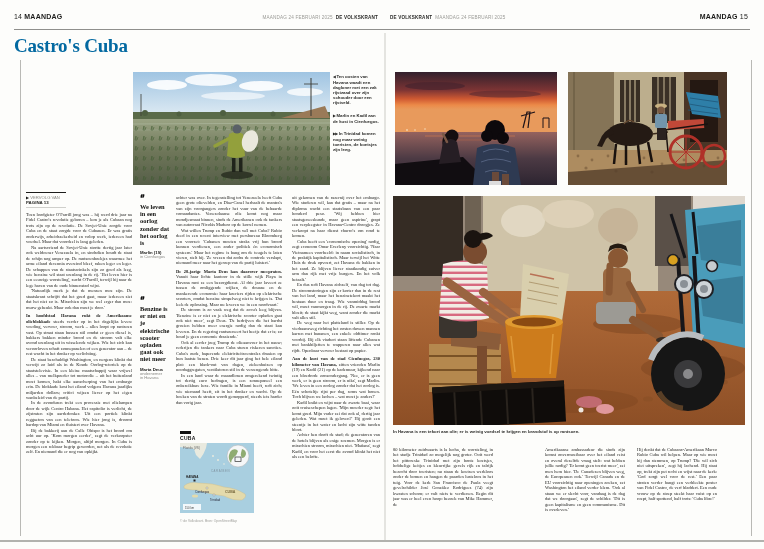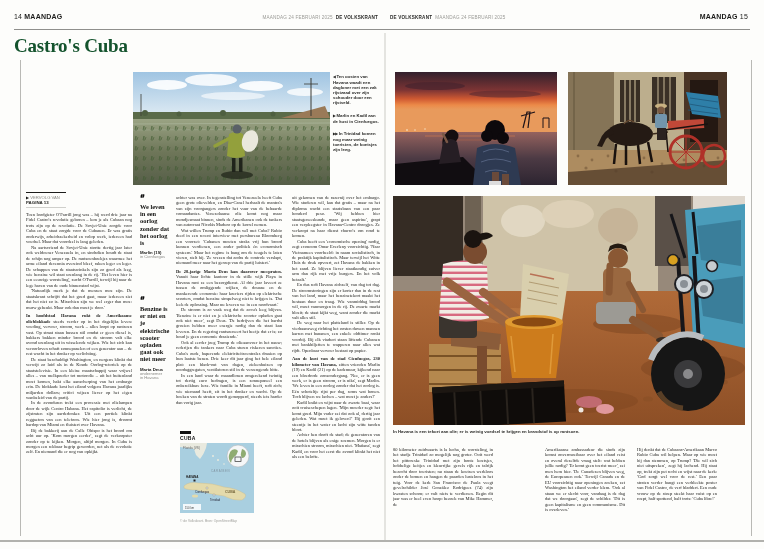--- a/index.html
+++ b/index.html
@@ -9,21 +9,21 @@
   
   .pgno{font-size:7px;letter-spacing:.2px;}
   .pgno b{font-weight:bold;}
   .dateline{font-size:4.6px;color:#9a9a96;letter-spacing:.2px;}
   .dateline b{color:#2a2a28;font-weight:bold;}
   .hrule{background:#8f8f8c;height:1px;}
   .vrule{background:#b9b9b5;width:1px;}
   .fold{background:#e4e4e0;width:2px;}
   
   .headline{font-family:"Liberation Serif",serif;font-weight:bold;font-size:19px;
-            letter-spacing:-.2px;color:#14532d;}
+            letter-spacing:-.2px;color:#0369a1;}
   
   .cont{font-size:4.2px;line-height:5px;color:#8a8a86;border-top:1px solid #1c1c1a;
         border-bottom:1px solid #cfcfcb;padding:2px 0 2px 0;width:40px;}
   .cont .arr{color:#1c1c1a;font-size:4px;}
   .cont b{display:block;color:#1c1c1a;font-size:4.4px;}
   
   .bodycol{font-family:"Liberation Serif",serif;font-size:4.5px;line-height:5.45px;
            text-align:justify;overflow:hidden;color:#222220;}
   .bodycol p{margin:0;}
   .bodycol p + p{text-indent:5px;}

